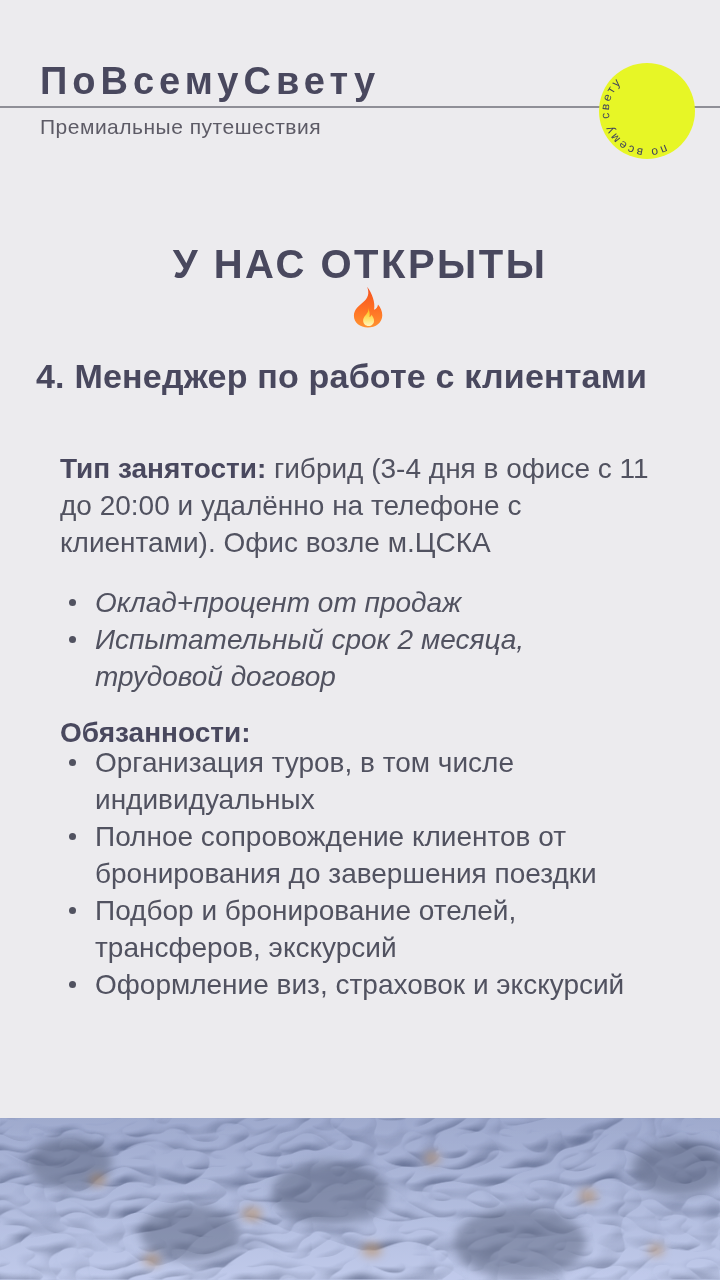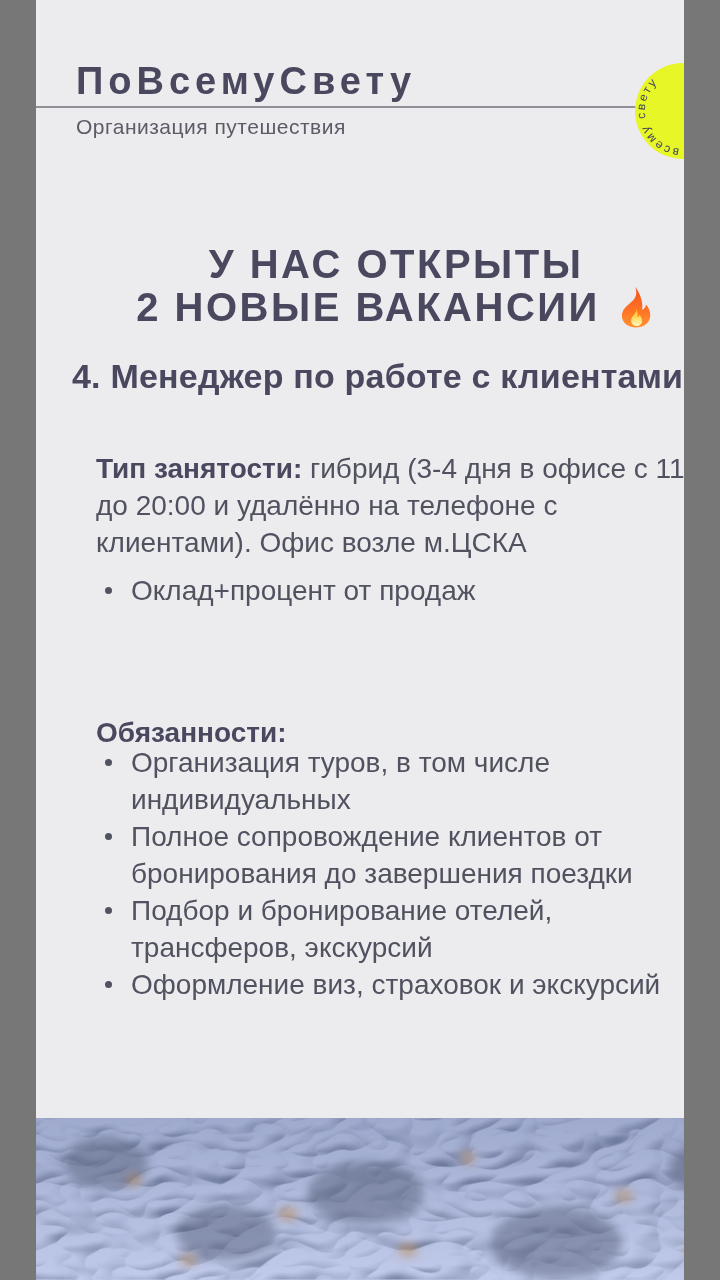--- a/index.html
+++ b/index.html
@@ -1,21 +1,21 @@
 <!DOCTYPE html>
 <html style="--bg: #ecebee; --ink: #49485e; --body: #515260; --muted: #5d5b66; --divider: #8f8f97; --badge: #e7f626; --badge_ink: #41445c; --water: #96a0bf;"><head>
 <meta charset="utf-8">
 <style>
   :root{
     --bg:#ecebee; --ink:#49485e; --body:#515260; --muted:#5d5b66;
     --divider:#8f8f97; --badge:#e7f626; --badge_ink:#41445c; --water:#96a0bf;
   }
   html,body{margin:0;padding:0;}
   body{font-family:"Liberation Sans","DejaVu Sans",sans-serif;background:#777;}
-  .page{position:relative;width:648px;height:1280px;background:var(--bg);overflow:hidden;margin:0 auto;}
+  .page{position:relative;width:720px;height:1280px;background:var(--bg);overflow:hidden;margin:0 auto;}
 
   
   .brand{position:absolute;left:40px;top:62px;font-size:38px;font-weight:800;
          letter-spacing:5px;color:var(--ink);line-height:1;}
   .divider{position:absolute;left:0;top:106px;width:720px;height:2px;background:var(--divider);z-index:1;}
   .tagline{position:absolute;left:40px;top:115px;font-size:21px;font-weight:400;
            letter-spacing:.5px;color:var(--muted);}
   .badge{position:absolute;left:599px;top:63px;width:96px;height:96px;z-index:2;}
   .badge text{font-family:"Liberation Sans",sans-serif;font-size:12px;letter-spacing:2px;
               fill:var(--badge_ink);font-weight:500;}
@@ -34,50 +34,50 @@
   
   .employment{position:absolute;left:52px;top:442px;width:608px;margin:8px;
               font-size:28px;line-height:37px;color:var(--body);}
   .employment strong{color:var(--ink);font-weight:700;}
 
   .bullets{position:absolute;left:52px;width:604px;margin:0;padding:0;list-style:none;
            font-size:28px;line-height:37px;color:var(--body);}
   .bullets li{position:relative;padding-left:43px;}
   .bullets li::before{content:"";position:absolute;left:17px;top:15px;width:7px;height:7px;
            border-radius:50%;background:var(--body);}
-  .list-conditions{top:572px;}
+  .list-conditions{top:584px;font-style:italic;}
   .duties-heading{position:absolute;left:52px;top:706px;margin:8px;
            font-size:28px;line-height:37px;font-weight:700;color:var(--ink);}
   .list-duties{top:744px;}
 
   
   .water{position:absolute;left:0;top:1118px;width:720px;height:162px;display:block;}
 </style>
 </head>
 <body>
 
 <div class="page">
 
   <div class="brand">ПоВсемуСвету</div>
   <div class="divider"></div>
-  <div class="tagline">Организация путешествия</div>
+  <div class="tagline">Премиальные путешествия</div>
 
   <svg class="badge" viewBox="0 0 96 96">
     <circle cx="48" cy="48" r="48" fill="#e7f626"></circle>
     <defs>
       <path id="badge-arc" d="M48 10 a38 38 0 1 1 -0.02 0" fill="none"></path>
     </defs>
     <text>
       <textPath href="#badge-arc" startOffset="42%">по всему свету</textPath>
     </text>
   </svg>
 
   <h1 class="headline">
     <span class="hl-line">У НАС ОТКРЫТЫ</span>
-    <span class="hl-line2"><span>2 НОВЫЕ ВАКАНСИИ</span><svg class="flame" viewBox="0 0 40 40">
+    <span class="hl-line2"><svg class="flame" viewBox="0 0 40 40">
         <defs>
           <linearGradient id="flameOuter" x1="0" y1="0" x2="0" y2="1">
             <stop offset="0" stop-color="#f4511e"></stop>
             <stop offset="0.55" stop-color="#ff7024"></stop>
             <stop offset="1" stop-color="#ff9330"></stop>
           </linearGradient>
           <linearGradient id="flameInner" x1="0" y1="0" x2="0" y2="1">
             <stop offset="0" stop-color="#ffb300"></stop>
             <stop offset="0.6" stop-color="#ffe066"></stop>
             <stop offset="1" stop-color="#fff6c0"></stop>
@@ -87,20 +87,21 @@
         <path fill="url(#flameInner)" d="M21.8 20.5 C22.8 23.6 21.4 25.4 19.8 27.2 C18.3 28.9 17.4 30.3 17.4 32.2 C17.4 35.2 19.6 37.2 22.3 37.2 C25.1 37.2 27.3 35.3 27.3 32.4 C27.3 30.2 26.1 28.5 24.9 27 C24.7 28.1 24.1 28.9 23.1 29.2 C23.9 26.4 22.9 23 21.8 20.5 Z"></path>
       </svg></span>
   </h1>
 
   <h2 class="job-title">4. Менеджер по работе с клиентами</h2>
 
   <p class="employment"><strong>Тип занятости:</strong><span> гибрид (3-4 дня в офисе с 11 до 20:00 и удалённо на телефоне с клиентами). Офис возле м.ЦСКА</span></p>
 
   <ul class="bullets list-conditions">
     <li><span>Оклад+процент от продаж</span></li>
+    <li><span>Испытательный срок 2 месяца, трудовой договор</span></li>
   </ul>
 
   <h3 class="duties-heading">Обязанности:</h3>
   <ul class="bullets list-duties">
     <li><span>Организация туров, в том числе индивидуальных</span></li>
     <li><span>Полное сопровождение клиентов от бронирования до завершения поездки</span></li>
     <li><span>Подбор и бронирование отелей, трансферов, экскурсий</span></li>
     <li><span>Оформление виз, страховок и экскурсий</span></li>
   </ul>
 

